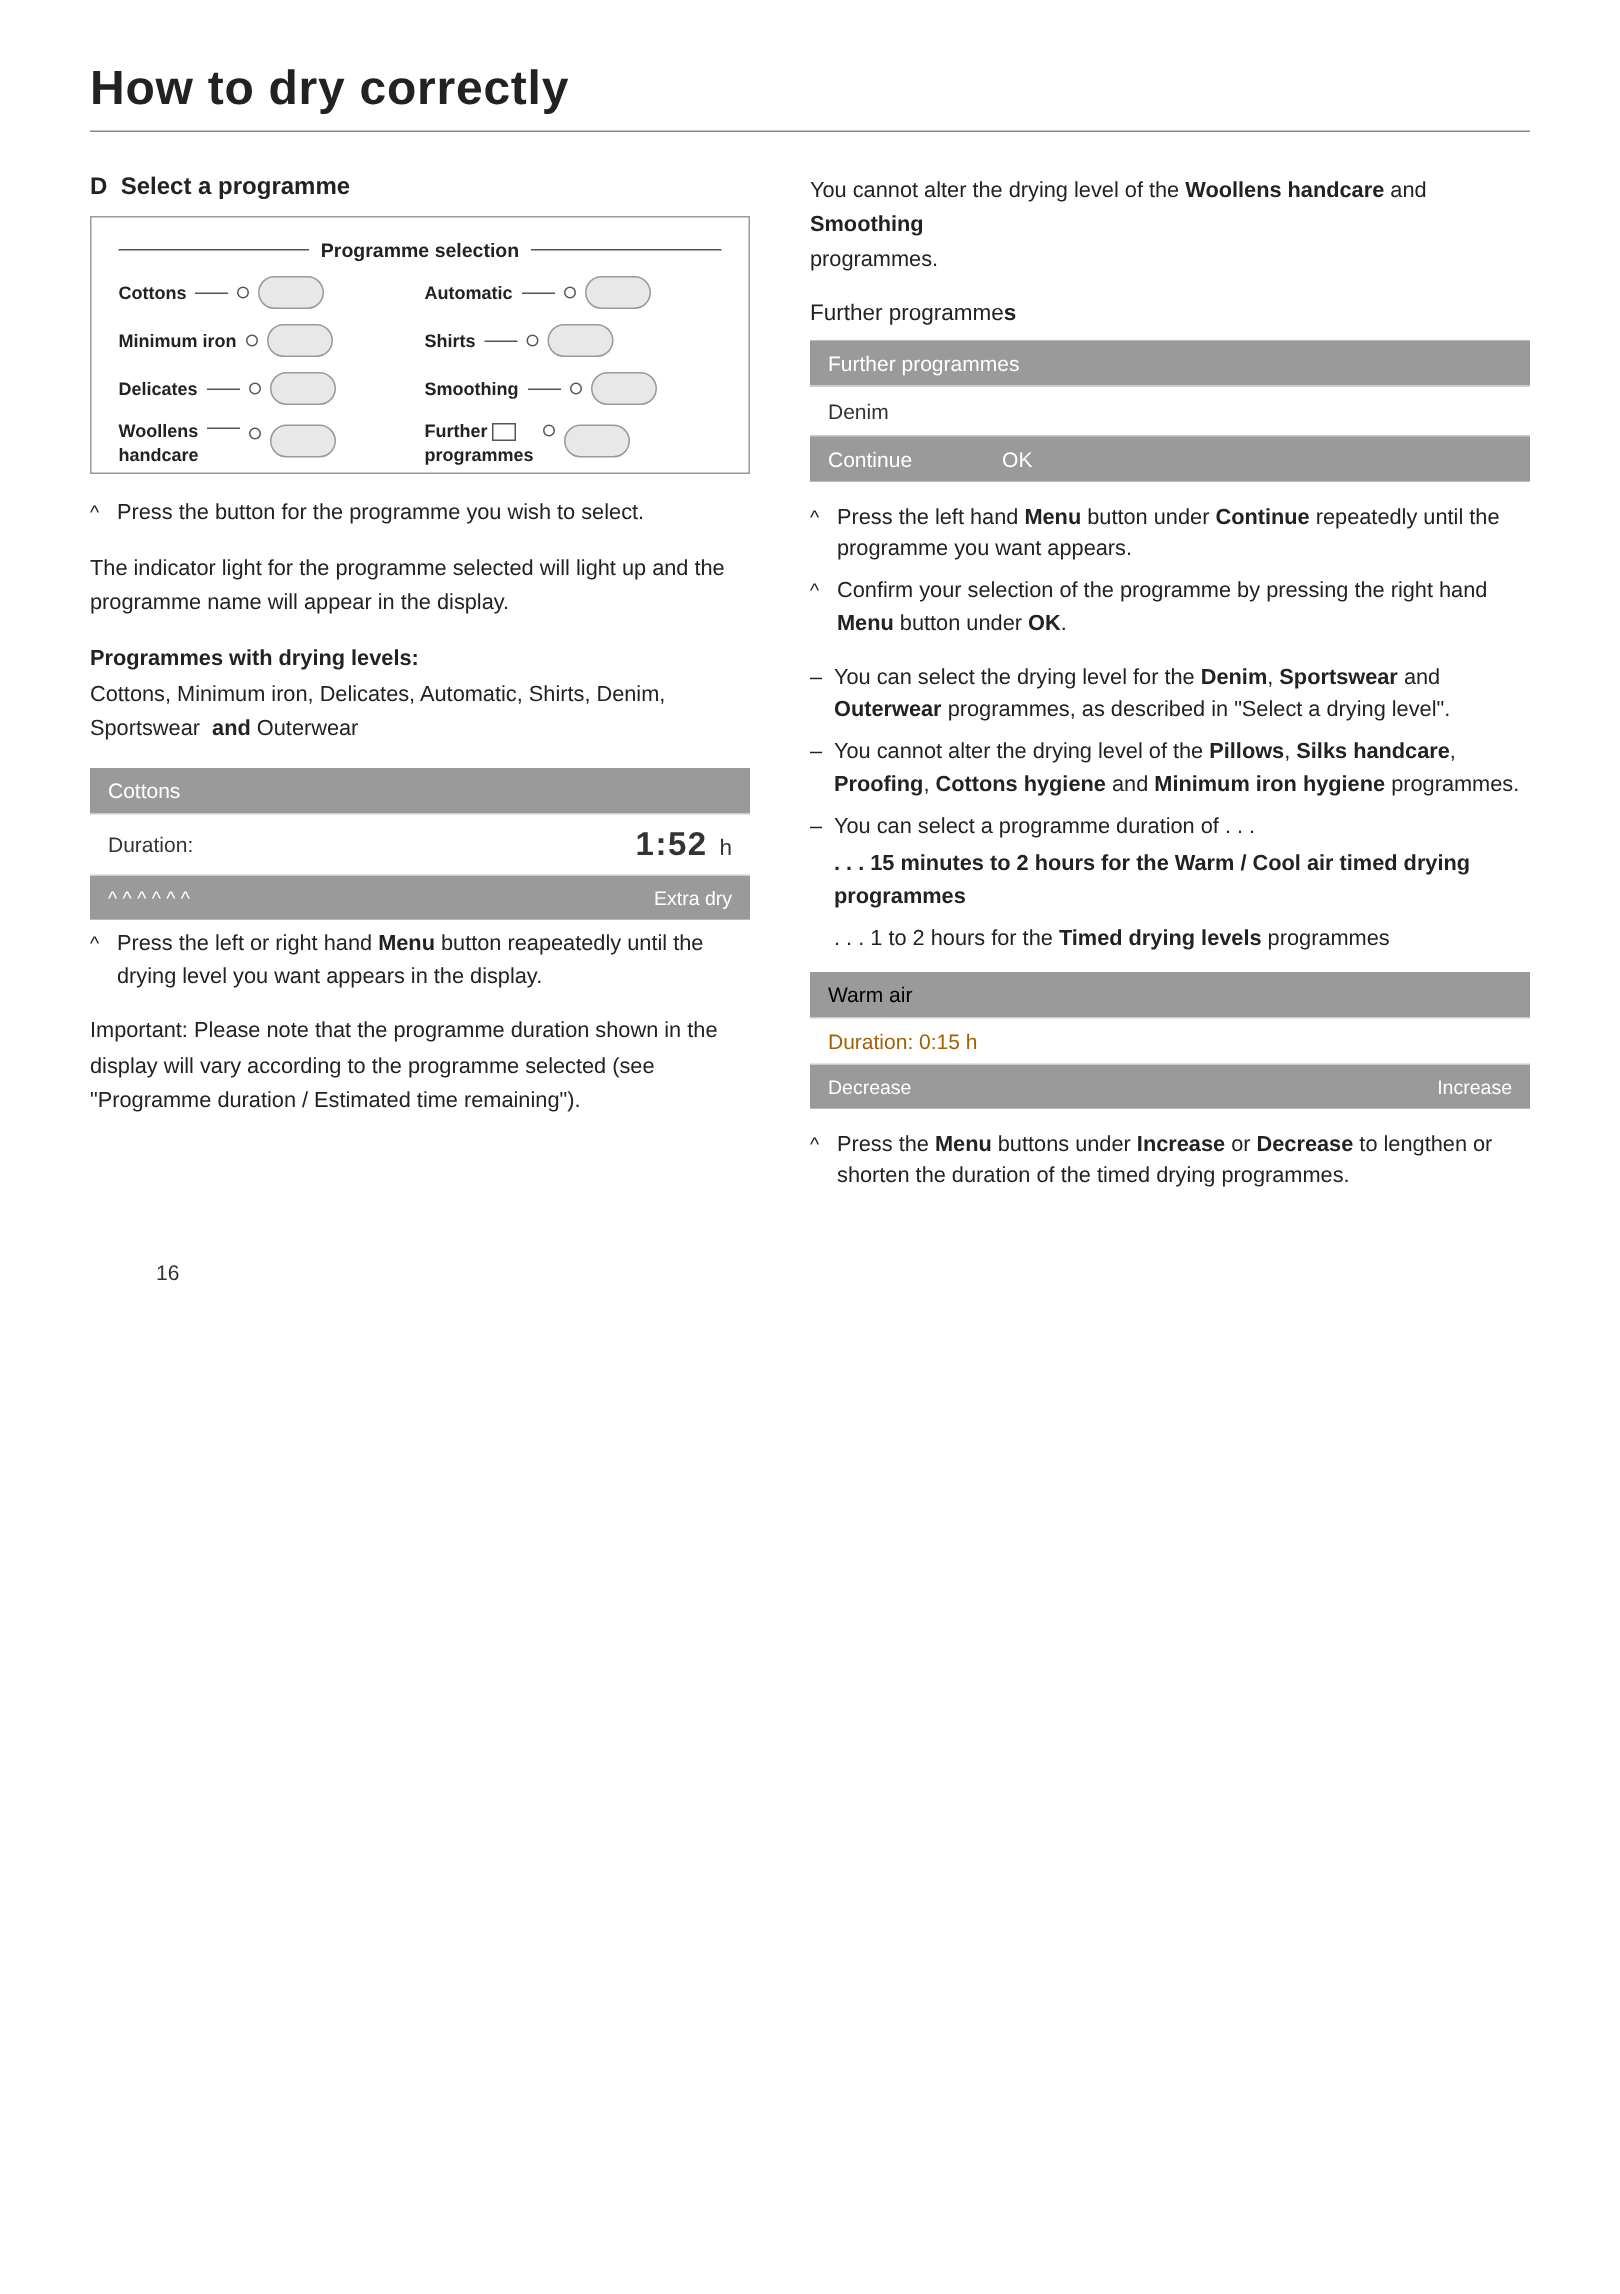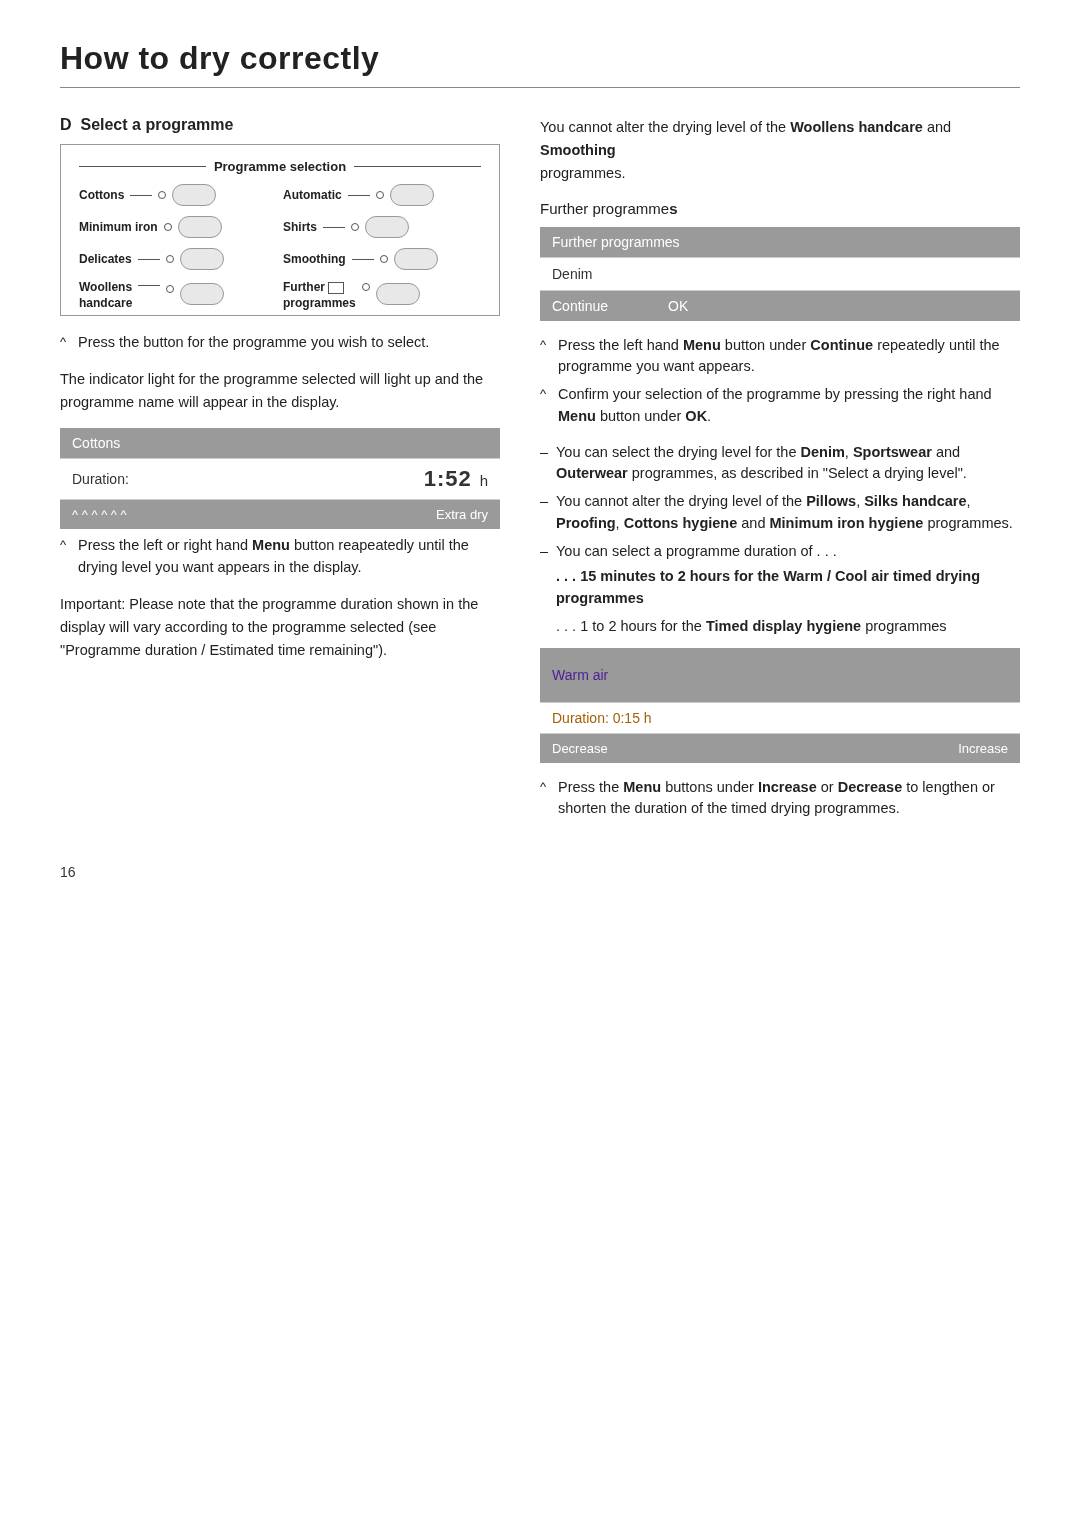--- a/index.html
+++ b/index.html
@@ -233,22 +233,22 @@
       gap: 60px;
     }
 
     
     .warm-box {
       background: #b5b5b5;
       margin-bottom: 14px;
     }
     .warm-header {
       background: #9a9a9a;
-      color: #4c1d95;
-      padding: 19px 12px;
+      color: #000000;
+      padding: 7px 12px;
       font-size: 14px;
     }
     .warm-row {
       background: #fff;
       color: #a16207;
       padding: 7px 12px;
       font-size: 14px;
       border-top: 1px solid #ccc;
       border-bottom: 1px solid #ccc;
     }
@@ -263,20 +263,21 @@
 
     .further-programmes-label {
       font-size: 15px;
       margin-bottom: 10px;
     }
 
     .page-num {
       margin-top: 30px;
       font-size: 14px;
       color: #333;
+      margin-left: 44px;
     }
   </style>
 </head>
 <body>
 
 <h1>How to dry correctly</h1>
 <hr class="title-line">
 
 <div class="two-col">
 
@@ -347,20 +348,24 @@
           </div>
         </div>
       </div>
 
       <ul class="bullet-list">
         <li><span>Press the button for the programme you wish to select.</span></li>
       </ul>
 
       <p class="body-text">The indicator light for the programme selected will light up and the programme name will appear in the display.</p>
 
+      <p class="body-text">
+        <strong>Programmes with drying levels:</strong><br>
+        <span>Cottons, Minimum iron, Delicates, Automatic, Shirts, Denim, Sportswear</span> &nbsp;<strong>and</strong> <span>Outerwear</span>
+      </p>
     </div>
 
     <div class="display-box">
       <div class="display-box-header">Cottons</div>
       <div class="display-box-row">
         <span>Duration:</span>
         <span>
           <span class="duration-val" style="font-size:22px;font-weight:bold;">1:52</span>
           <span class="duration-unit" style="font-size:15px;margin-left:4px;">h</span>
         </span>
@@ -411,21 +416,21 @@
     <ul class="dash-list">
       <li>
         You can select the drying level for the <span class="bold">Denim</span>, <span class="bold">Sportswear</span> and <span class="bold">Outerwear</span> programmes, as described in "Select a drying level".
       </li>
       <li>
         You cannot alter the drying level of the <span class="bold">Pillows</span>, <span class="bold">Silks handcare</span>, <span class="bold">Proofing</span>, <span class="bold">Cottons hygiene</span> and <span class="bold">Minimum iron hygiene</span> programmes.
       </li>
       <li>
         You can select a programme duration of . . .<br>
         <span style="display:block;padding-left:0;margin-top:4px;font-weight:bold;">. . . 15 minutes to 2 hours for the <strong>Warm / Cool air timed drying programmes</strong></span>
-        <span style="display:block;padding-left:0;margin-top:6px;">. . . 1 to 2 hours for the <strong>Timed display hygiene</strong> programmes</span>
+        <span style="display:block;padding-left:0;margin-top:6px;">. . . 1 to 2 hours for the <strong>Timed drying levels</strong> programmes</span>
       </li>
     </ul>
 
     <div class="warm-box">
       <div class="warm-header">Warm air</div>
       <div class="warm-row">Duration: 0:15 h</div>
       <div class="warm-footer">
         <span>Decrease</span>
         <span>Increase</span>
       </div>

